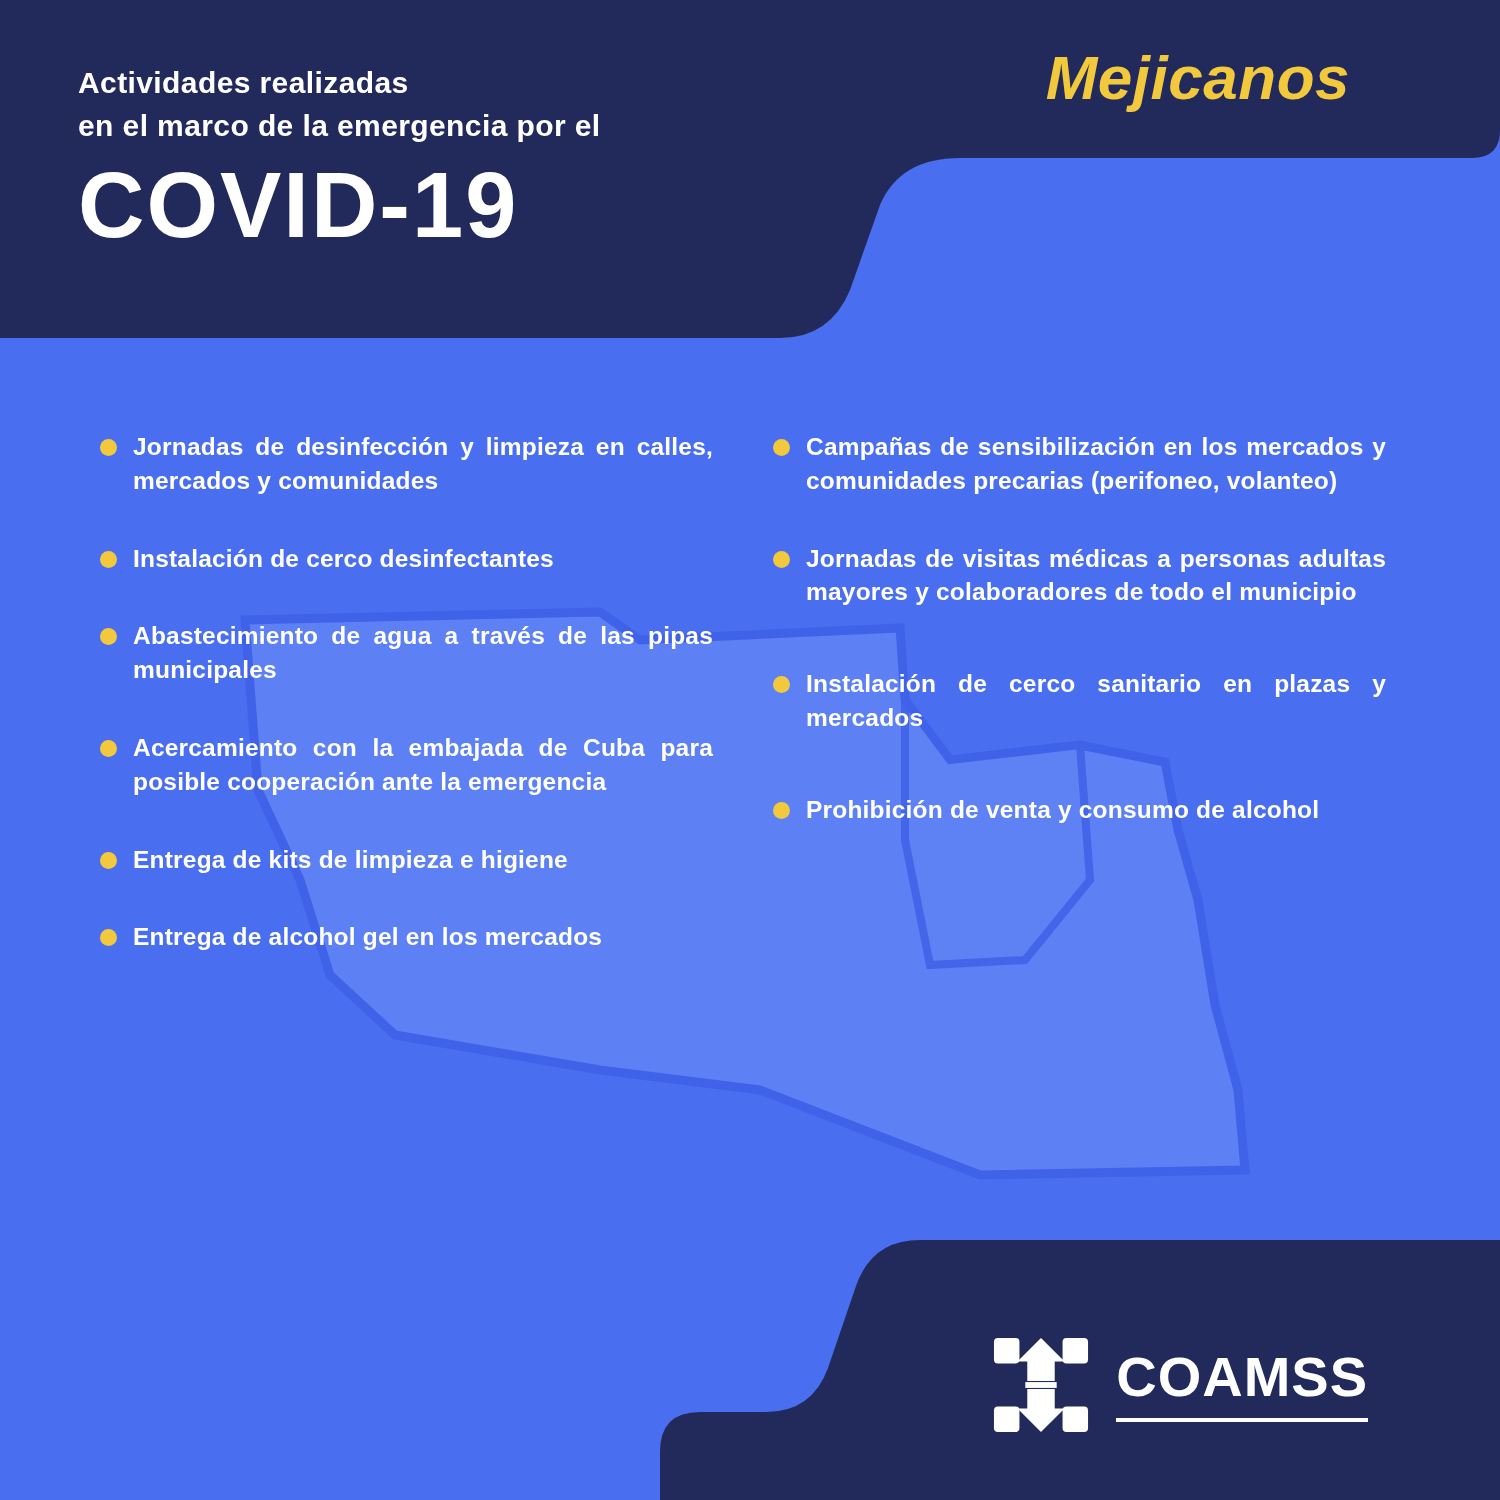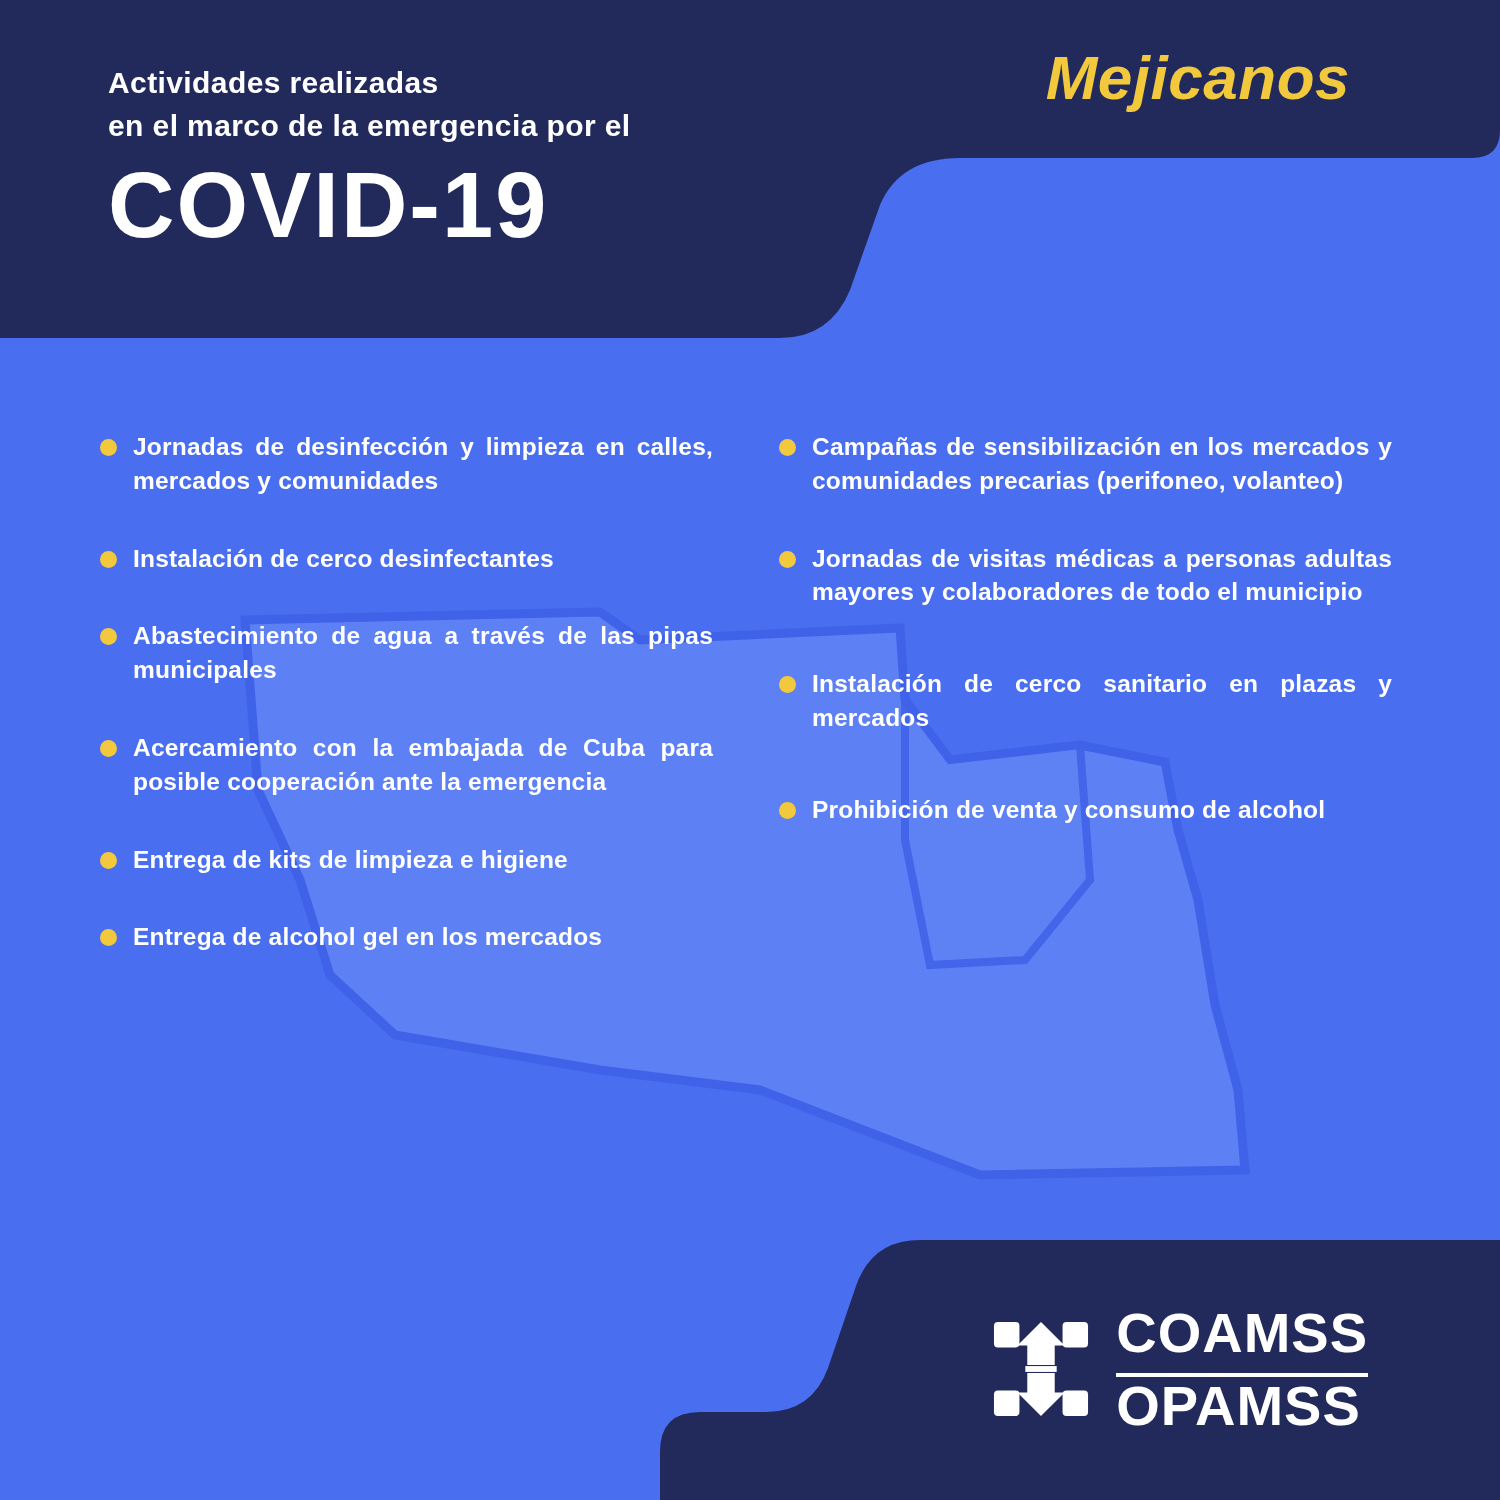--- a/index.html
+++ b/index.html
@@ -29,21 +29,20 @@
     width: 1500px;
     height: 360px;
     z-index: 2;
     pointer-events: none;
   }
   .header-text {
     position: absolute;
     left: 78px;
     top: 62px;
     z-index: 3;
-    margin-left: 30px;
   }
   .kicker-line {
     color: #ffffff;
     font-size: 30px;
     font-weight: bold;
     letter-spacing: 0.4px;
     line-height: 1.42;
     white-space: nowrap;
   }
   .covid-title {
@@ -79,21 +78,20 @@
 
   
   .columns {
     position: absolute;
     top: 430px;
     left: 0;
     width: 1272px;
     z-index: 4;
     display: flex;
     justify-content: flex-start;
-    gap: 6px;
   }
   .col {
     width: 620px;
   }
   .col-left { margin-left: 100px; }
   .col-right { margin-left: 60px; }
 
   .bullet-item {
     display: flex;
     align-items: flex-start;
@@ -236,17 +234,16 @@
       <rect x="2" y="2" width="26" height="26" rx="4" fill="#ffffff"></rect>
       <rect x="72" y="2" width="26" height="26" rx="4" fill="#ffffff"></rect>
       <rect x="2" y="72" width="26" height="26" rx="4" fill="#ffffff"></rect>
       <rect x="72" y="72" width="26" height="26" rx="4" fill="#ffffff"></rect>
       <polygon points="50,2 74,26 64,26 64,46 36,46 36,26 26,26" fill="#ffffff"></polygon>
       <polygon points="50,98 74,74 64,74 64,54 36,54 36,74 26,74" fill="#ffffff"></polygon>
       <rect x="34" y="47" width="32" height="6" fill="#ffffff"></rect>
     </svg>
     <div class="logo-words">
       <div class="line1">COAMSS</div>
-      <div class="line2">OPAMSS</div>
     </div>
   </div>
 
 </div>
 
 </body></html>

